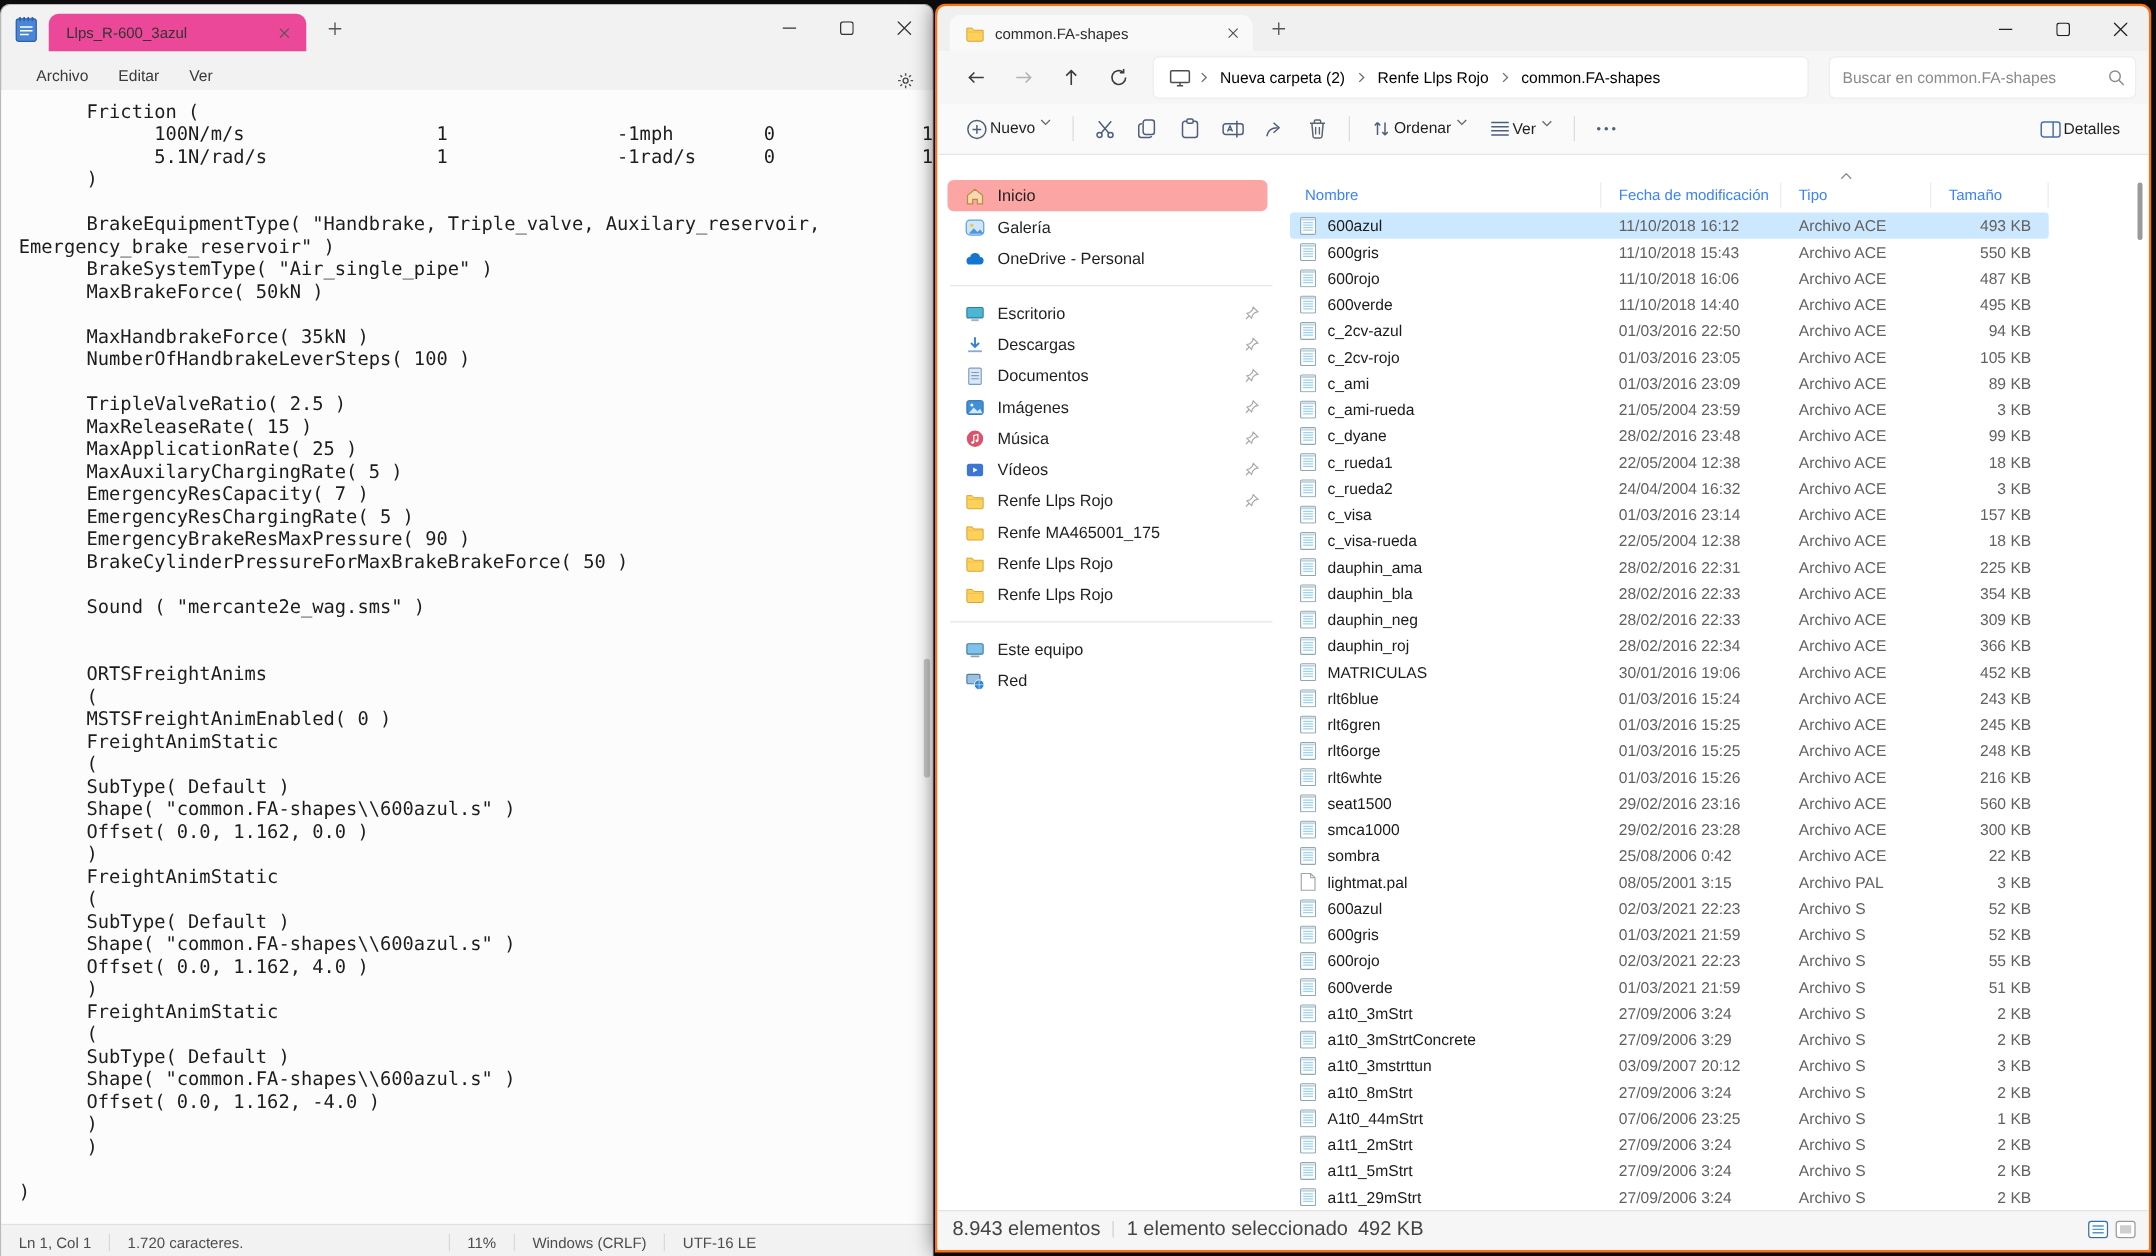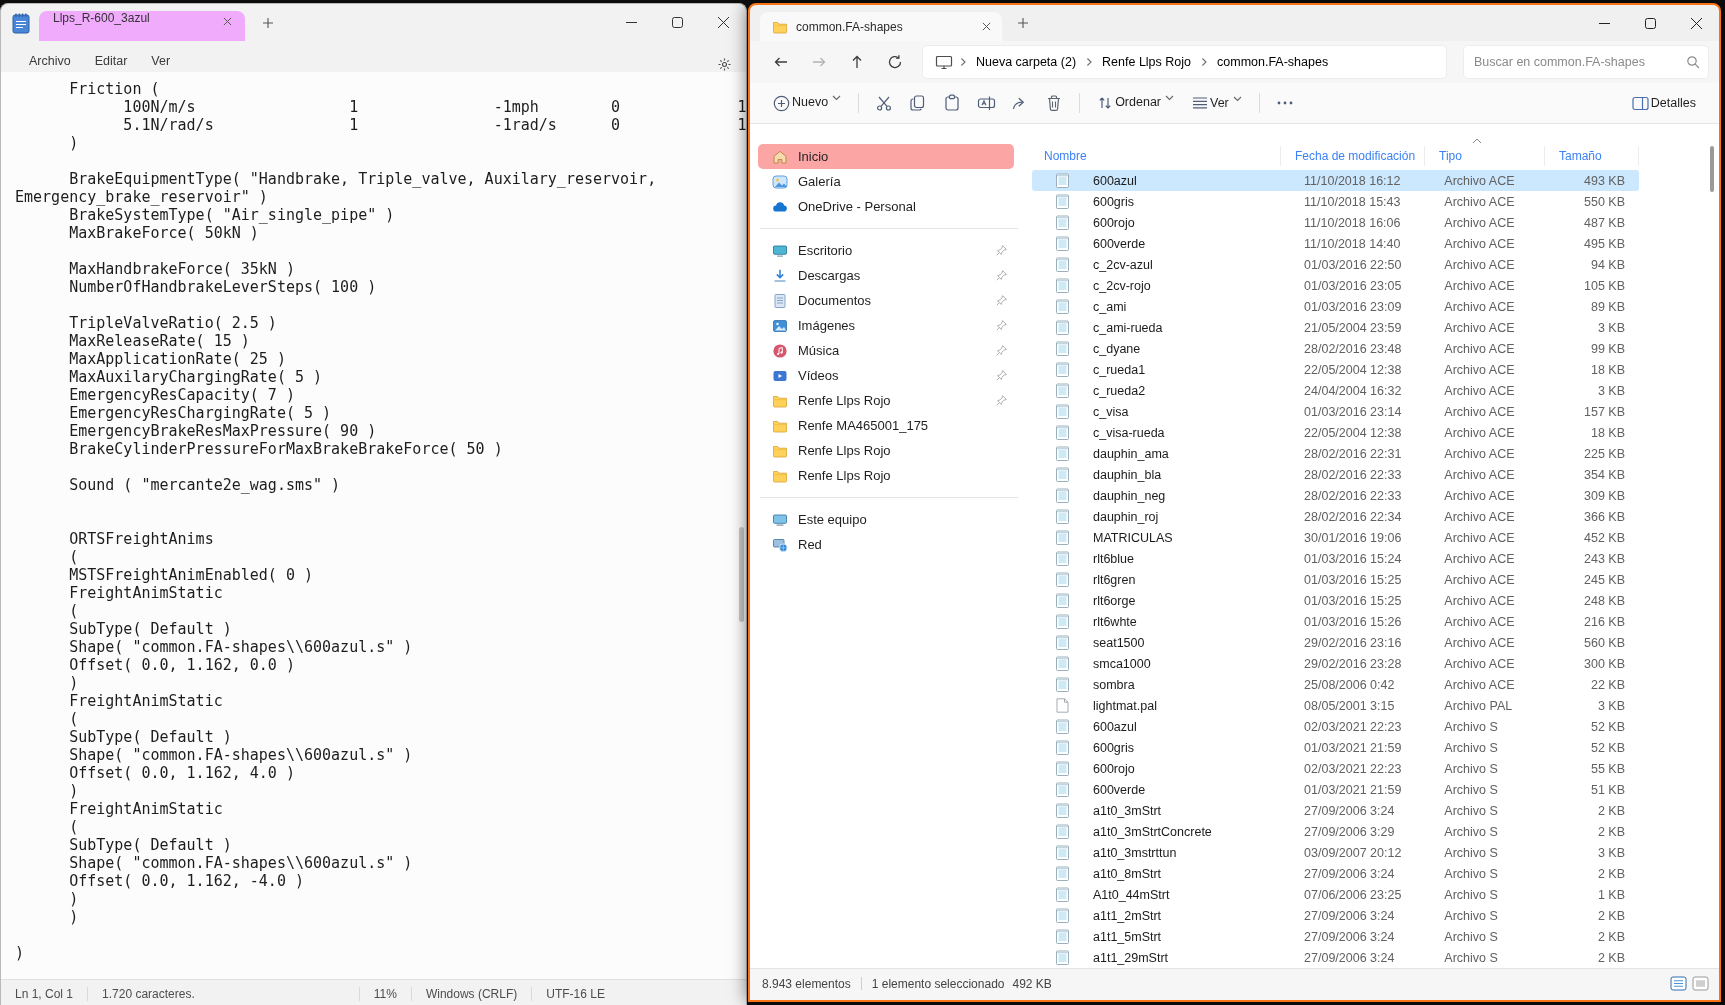--- a/index.html
+++ b/index.html
@@ -5,22 +5,22 @@
   html,body{margin:0;padding:0;background:#0d0d0d;}
   #stage{position:relative;width:1725px;height:1005px;overflow:hidden;
          font-family:"Liberation Sans",sans-serif;-webkit-font-smoothing:antialiased;}
   svg{display:block;}
 
   
   #notepad{position:absolute;left:0;top:3px;width:747px;height:1002px;background:#f2f2f2;
            border-radius:8px 8px 0 0;border:1px solid #b9b9b9;border-bottom:none;box-sizing:border-box;}
   .np-tabbar{height:38px;display:flex;align-items:center;padding-left:10px;}
   .np-appicon{width:20px;height:22px;margin-right:8px;}
-  .np-tab{height:30px;margin-top:6px;width:206px;background:#f0abfc;border-radius:8px 8px 0 0;
-          display:flex;padding:0 8px 0 14px;box-sizing:border-box;}
+  .np-tab{height:30px;margin-top:6px;width:206px;background:#ec4899;border-radius:8px 8px 0 0;
+          display:flex;align-items:center;padding:0 8px 0 14px;box-sizing:border-box;}
   .np-tab-title{font-size:12px;color:#333;flex:1;white-space:nowrap;overflow:hidden;}
   .tab-close{width:20px;height:20px;border-radius:4px;display:flex;align-items:center;justify-content:center;}
   .np-newtab{width:26px;height:26px;margin-left:10px;border-radius:4px;display:flex;align-items:center;justify-content:center;color:#444;font-size:16px;}
   .win-controls{margin-left:auto;display:flex;height:100%;}
   .win-btn{width:46px;height:36px;display:flex;align-items:center;justify-content:center;}
   .np-menubar{height:30px;display:flex;align-items:flex-end;padding-left:16px;gap:20px;}
   .np-menu{font-size:12.5px;color:#3a3a3a;padding:4px 12px;border-radius:5px;}
   .np-gear{margin-left:auto;margin-right:14px;}
   .np-text{position:relative;height:907px;background:#fcfcfc;overflow:hidden;}
   .np-text pre{margin:0;padding:8px 0 0 14px;font-family:"DejaVu Sans Mono",monospace;
@@ -67,27 +67,27 @@
   .ex-main{flex:1;position:relative;padding:20px 0 0 10px;box-sizing:border-box;}
   .lhead{display:flex;height:24px;align-items:center;position:relative;}
   .hcol{font-size:12px;color:#3b82f6;box-sizing:border-box;padding-left:14px;border-right:1px solid #ececec;height:20px;display:flex;align-items:center;}
   .hc-name{width:249px;padding-left:12px;}
   .hc-date{width:144px;} .hc-type{width:120px;} .hc-size{width:94px;}
   .sort-caret{position:absolute;left:440px;top:-6px;}
   .rows{margin-top:2px;}
   .row{display:flex;height:21px;align-items:center;border-radius:3px;width:607px;}
   .row.sel{background:#cce8ff;}
   .cell{box-sizing:border-box;font-size:12.5px;white-space:nowrap;overflow:hidden;}
-  .c-name{width:249px;display:flex;align-items:center;gap:24px;padding-left:8px;color:#1b1b1b;margin-left:16px;}
+  .c-name{width:249px;display:flex;align-items:center;gap:9px;padding-left:8px;color:#1b1b1b;}
   .c-date{width:144px;color:#616161;padding-left:14px;}
   .c-type{width:120px;color:#616161;padding-left:14px;}
   .c-size{width:94px;color:#616161;text-align:right;padding-right:14px;}
   .list-vscroll{position:absolute;right:5px;top:22px;width:4px;height:46px;background:#9a9a9a;border-radius:2px;}
   .ex-status{height:29px;background:#f6f6f6;border-top:1px solid #e3e3e3;display:flex;align-items:center;
-             font-size:12px;color:#444;padding:0 10px 0 12px;}
+             font-size:16px;color:#444;padding:0 10px 0 12px;}
   .ex-status .sep{width:1px;height:13px;background:#cfcfcf;margin:0 10px;}
   .view-toggles{margin-left:auto;display:flex;gap:5px;align-items:center;}
 </style>
 </head>
 <body>
 
 <div id="stage">
 
   <div id="notepad">
     <div class="np-tabbar">

